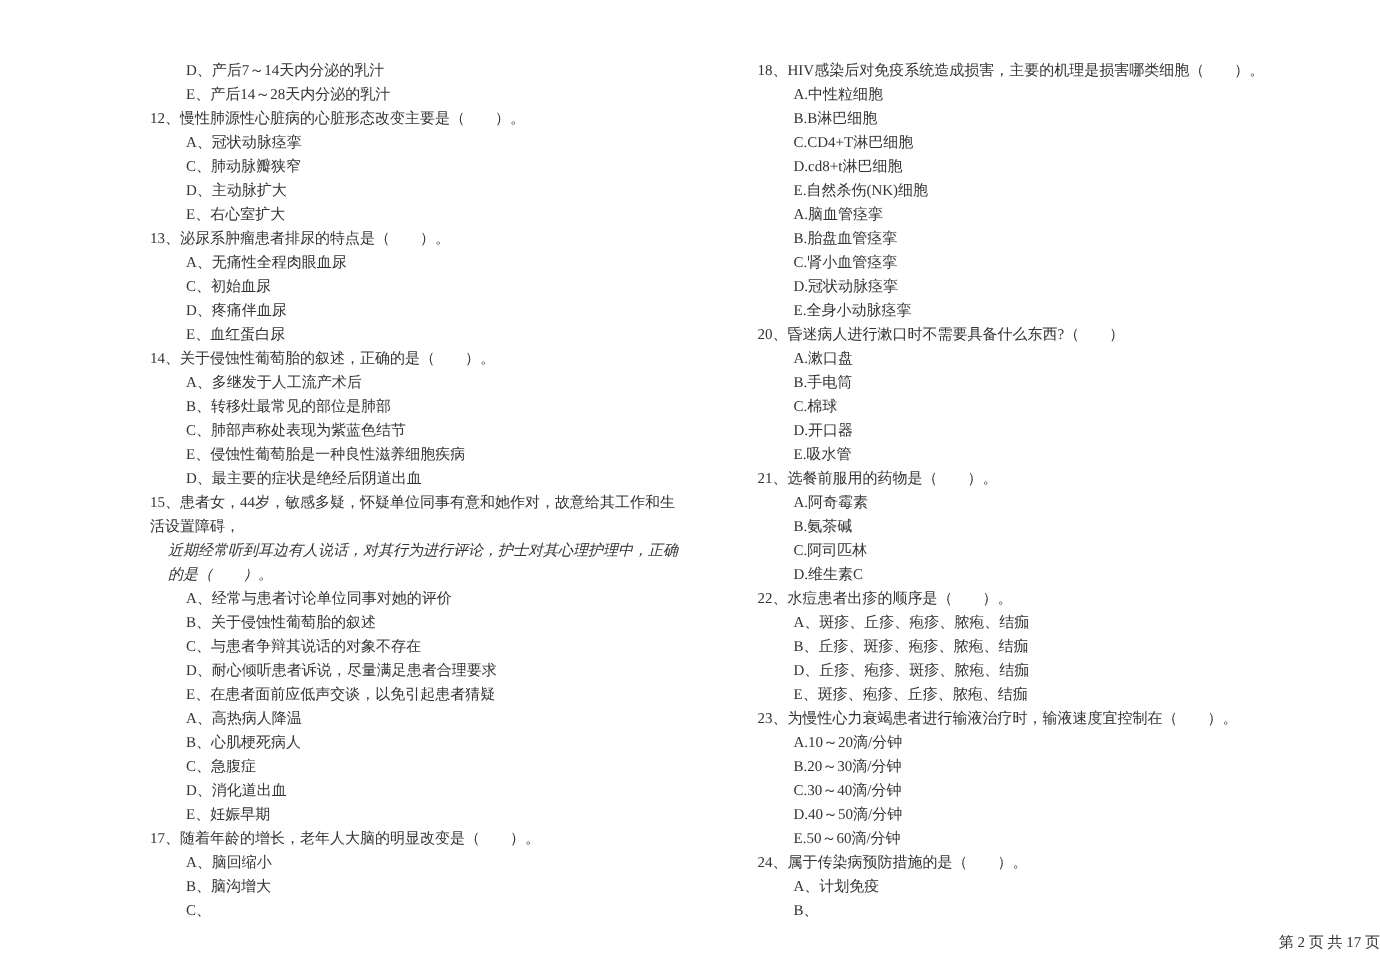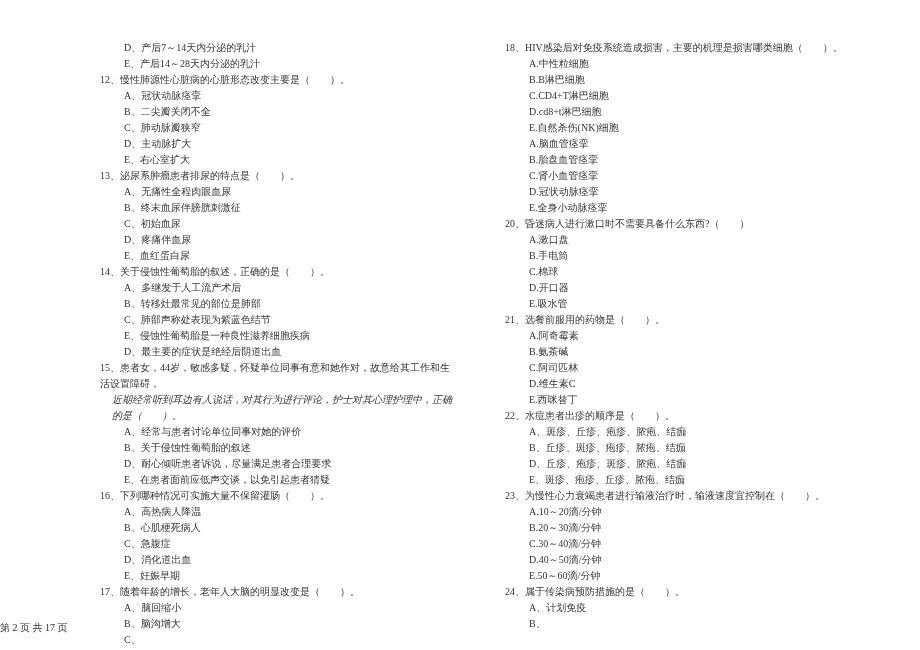--- a/index.html
+++ b/index.html
@@ -32,62 +32,60 @@
       padding-left: 0;
     }
     .continuation {
       padding-left: 12px;
       font-style: italic;
     }
     .footer {
       position: absolute;
       bottom: 15px;
       width: 100%;
-      text-align: left;
+      text-align: right;
       font-size: 10px;
       color: #333;
     }
   </style>
 </head>
 <body>
 
 <div class="page">
   <div class="column">
     <div class="option">D、产后7～14天内分泌的乳汁</div>
     <div class="option">E、产后14～28天内分泌的乳汁</div>
 
     <div class="question"><span></span><span>12、<span>慢性肺源性心脏病的心脏形态改变主要是（　　）。</span></span></div>
     <div class="option">A、<span>冠状动脉痉挛</span></div>
-    <div class="option">B、<span>二尖瓣关闭不全</span></div>
     <div class="option">C、<span>肺动脉瓣狭窄</span></div>
     <div class="option">D、<span>主动脉扩大</span></div>
     <div class="option">E、<span>右心室扩大</span></div>
 
     <div class="question">13、<span>泌尿系肿瘤患者排尿的特点是（　　）。</span></div>
     <div class="option">A、<span>无痛性全程肉眼血尿</span></div>
-    <div class="option">B、<span>终末血尿伴膀胱刺激征</span></div>
     <div class="option">C、<span>初始血尿</span></div>
     <div class="option">D、<span>疼痛伴血尿</span></div>
     <div class="option">E、<span>血红蛋白尿</span></div>
 
     <div class="question">14、<span>关于侵蚀性葡萄胎的叙述，正确的是（　　）。</span></div>
     <div class="option">A、<span>多继发于人工流产术后</span></div>
     <div class="option">B、<span>转移灶最常见的部位是肺部</span></div>
     <div class="option">C、<span>肺部声称处表现为紫蓝色结节</span></div>
     <div class="option">E、<span>侵蚀性葡萄胎是一种良性滋养细胞疾病</span></div>
     <div class="option">D、<span>最主要的症状是绝经后阴道出血</span></div>
 
     <div class="question">15、<span>患者女，44岁，敏感多疑，怀疑单位同事有意和她作对，故意给其工作和生活设置障碍，</span></div>
     <div class="continuation">近期经常听到耳边有人说话，对其行为进行评论，护士对其心理护理中，正确的是（　　）。</div>
     <div class="option">A、<span>经常与患者讨论单位同事对她的评价</span></div>
     <div class="option">B、<span>关于侵蚀性葡萄胎的叙述</span></div>
+    <div class="option">C、<span>与患者争辩其说话的对象不存在</span></div>
     <div class="option">D、<span>耐心倾听患者诉说，尽量满足患者合理要求</span></div>
     <div class="option">E、<span>在患者面前应低声交谈，以免引起患者猜疑</span></div>
 
-    <div class="question">16、<span>下列哪种情况可实施大量不保留灌肠（　　）。</span></div>
     <div class="option">A、<span>高热病人降温</span></div>
     <div class="option">B、<span>心肌梗死病人</span></div>
     <div class="option">C、<span>急腹症</span></div>
     <div class="option">D、<span>消化道出血</span></div>
     <div class="option">E、<span>妊娠早期</span></div>
 
     <div class="question">17、<span>随着年龄的增长，老年人大脑的明显改变是（　　）。</span></div>
     <div class="option">A、<span>脑回缩小</span></div>
     <div class="option">B、<span>脑沟增大</span></div>
     <div class="option">C、</div>
@@ -113,21 +111,20 @@
     <div class="option">B.<span>手电筒</span></div>
     <div class="option">C.<span>棉球</span></div>
     <div class="option">D.<span>开口器</span></div>
     <div class="option">E.<span>吸水管</span></div>
 
     <div class="question">21、<span>选餐前服用的药物是（　　）。</span></div>
     <div class="option">A.<span>阿奇霉素</span></div>
     <div class="option">B.<span>氨茶碱</span></div>
     <div class="option">C.<span>阿司匹林</span></div>
     <div class="option">D.<span>维生素C</span></div>
-    <div class="option">E.<span>西咪替丁</span></div>
 
     <div class="question">22、<span>水痘患者出疹的顺序是（　　）。</span></div>
     <div class="option">A、<span>斑疹、丘疹、疱疹、脓疱、结痂</span></div>
     <div class="option">B、<span>丘疹、斑疹、疱疹、脓疱、结痂</span></div>
     <div class="option">D、<span>丘疹、疱疹、斑疹、脓疱、结痂</span></div>
     <div class="option">E、<span>斑疹、疱疹、丘疹、脓疱、结痂</span></div>
 
     <div class="question">23、<span>为慢性心力衰竭患者进行输液治疗时，输液速度宜控制在（　　）。</span></div>
     <div class="option">A.<span>10～20滴/分钟</span></div>
     <div class="option">B.<span>20～30滴/分钟</span></div>

